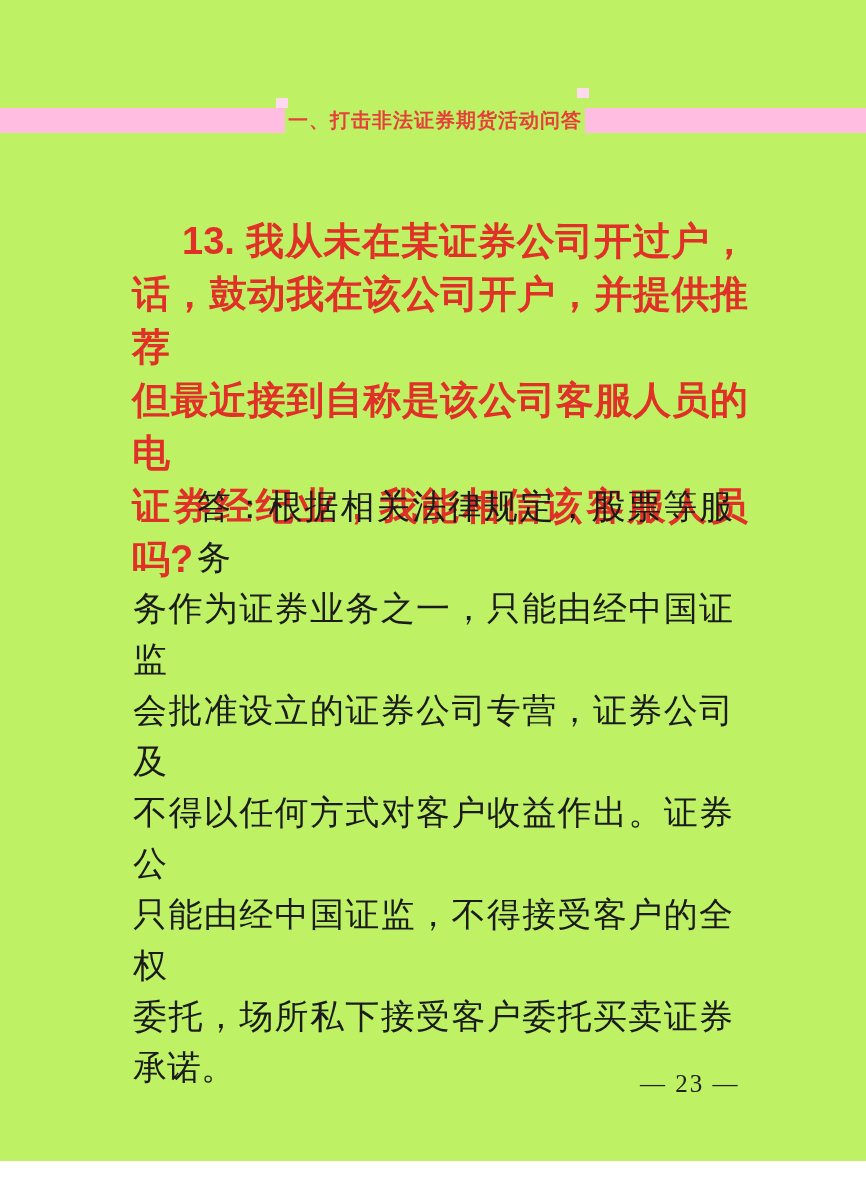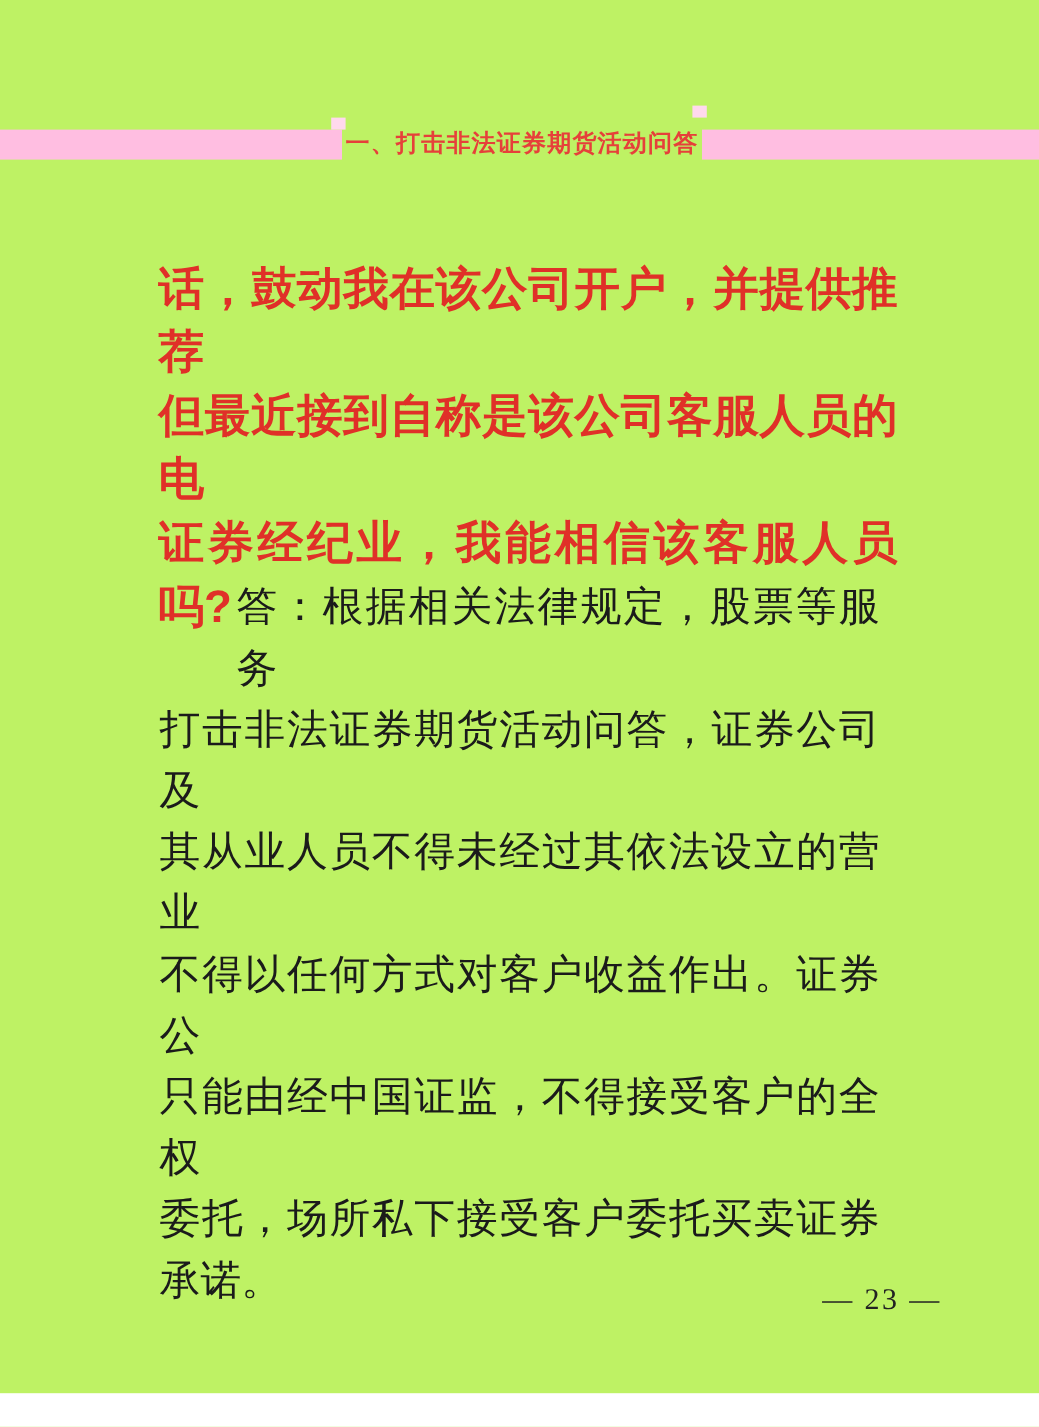--- a/index.html
+++ b/index.html
@@ -74,48 +74,48 @@
   .a-line { text-align: justify; text-align-last: justify; }
   .a-line.indent { padding-left: 64px; }
   .a-line.end { text-align: left; text-align-last: left; }
 
   
   .page-number {
     position: absolute;
     left: 640px;
     top: 1070px;
     width: 190px;
-    text-align: center;
     font-size: 25px;
     letter-spacing: 2px;
     color: #222222;
     white-space: nowrap;
   }
 </style>
 </head>
 <body>
 
 <div class="page">
 
   <div class="header-bar left"></div>
   <div class="header-tab left"></div>
   <div class="header-title">一、打击非法证券期货活动问答</div>
   <div class="header-tab right"></div>
   <div class="header-bar right"></div>
 
   <div class="question">
+    <div class="q-line first">13. 我从未在某证券公司开过户，</div>
     <div class="q-line">话，鼓动我在该公司开户，并提供推荐</div>
     <div class="q-line">但最近接到自称是该公司客服人员的电</div>
     <div class="q-line last">证券经纪业，我能相信该客服人员吗?</div>
   </div>
 
   <div class="answer">
     <div class="a-line indent">答：根据相关法律规定，股票等服务</div>
-    <div class="a-line">打击非法证券期货活动问答，证券公司及</div>
-    <div class="a-line">其从业人员不得未经过其依法设立的营业</div>
+    <div class="a-line">务作为证券业务之一，只能由经中国证监</div>
+    <div class="a-line">会批准设立的证券公司专营，证券公司及</div>
     <div class="a-line">不得以任何方式对客户收益作出。证券公</div>
     <div class="a-line">只能由经中国证监，不得接受客户的全权</div>
     <div class="a-line">委托，场所私下接受客户委托买卖证券</div>
     <div class="a-line end">承诺。</div>
 
   </div>
 
   <div class="page-number">— 23 —</div>
 
 </div>

